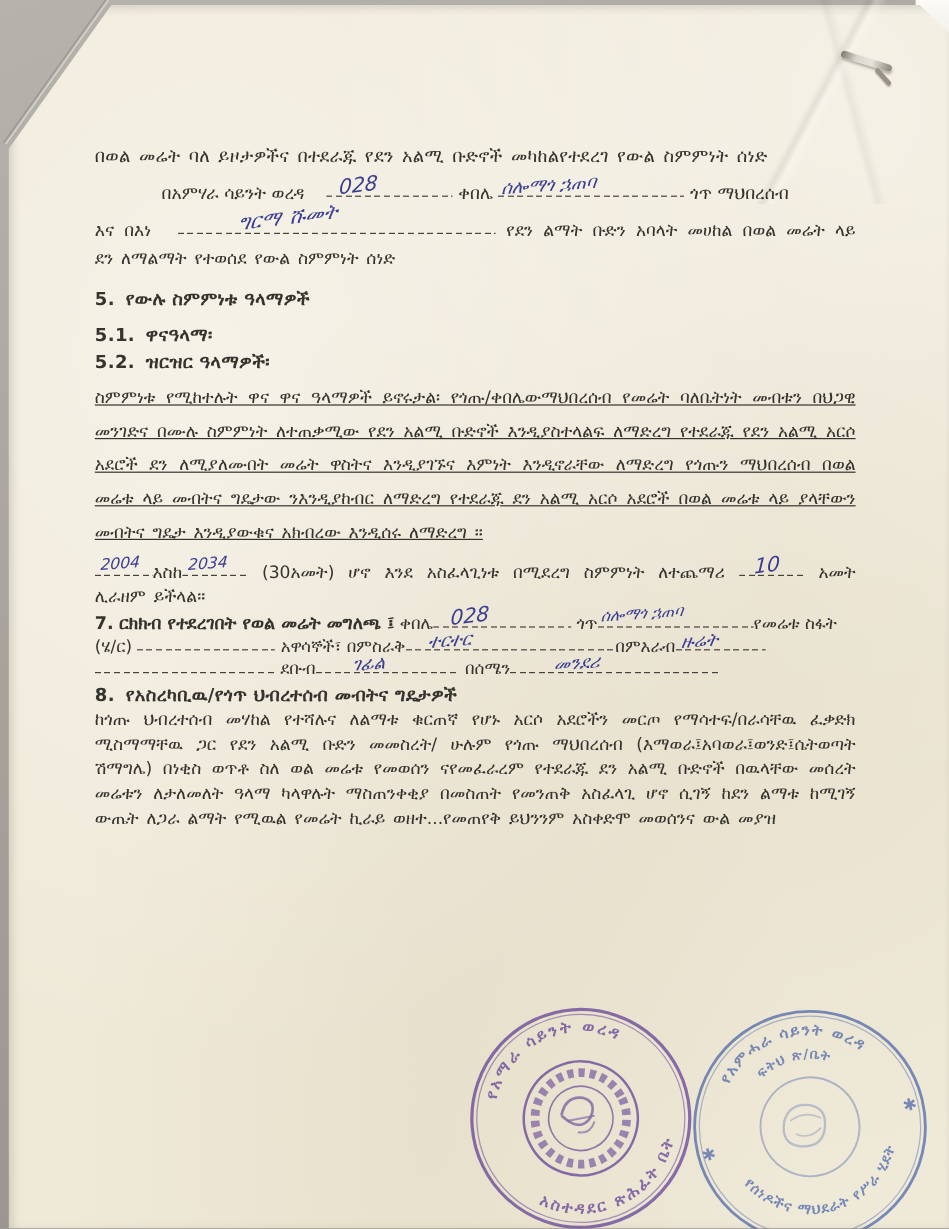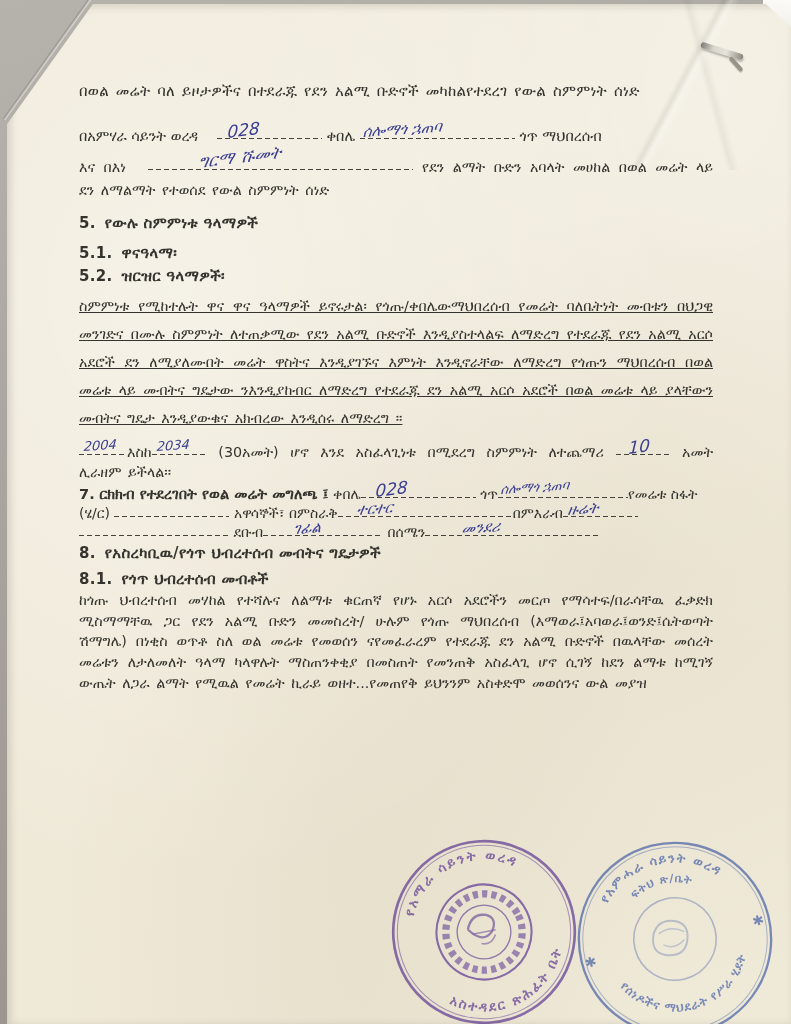--- a/index.html
+++ b/index.html
@@ -31,24 +31,24 @@
 
   .staple { position:absolute; left:700px; top:48px; width:44px; height:6px; z-index:4;
             transform:rotate(17deg); border-radius:3px;
             background:linear-gradient(90deg,#7e7a72,#d8d5cc 30%,#e7e4db 60%,#8a867e);
             box-shadow:1px 2px 2px rgba(70,65,55,0.35); }
   .staple2 { position:absolute; left:727px; top:62px; width:18px; height:4px; z-index:4;
              transform:rotate(48deg); border-radius:2px; background:#989288;
              box-shadow:1px 1px 1px rgba(70,65,55,0.3); }
 
   .content { position:absolute; left:79px; top:0; width:634px; z-index:5;
-             color:#35332e; font-size:14.3px; padding-top:80px; }
+             color:#35332e; font-size:14.3px; padding-top:119px; }
   .just { text-align:justify; word-spacing:2px; }
   .title { font-size:15px; line-height:23px; letter-spacing:0.2px; }
-  .intro1 { margin-top:22px; font-size:14.5px; line-height:22px; white-space:nowrap; }
+  .intro1 { margin-top:9px; font-size:14.5px; line-height:22px; white-space:nowrap;text-align:center; }
   .intro2 { margin-top:9px; line-height:23px; }
   .sp { display:inline-block; width:14px; }
   .h { font-weight:bold; font-size:15px; line-height:20px; letter-spacing:0.3px; }
   .h .no { margin-right:9px; }
   .mt-h5  { margin-top:11px; }
   .mt-h51 { margin-top:10px; }
   .p51 { margin-top:7px;  line-height:21px; }
   .mt-h52 { margin-top:3px; }
   .p52 { margin-top:6px;  line-height:28px;text-decoration:underline; }
   .mt-h6  { margin-top:1px; }
@@ -144,23 +144,20 @@
       <span>በምስራቅ</span><span class="fill w175"><span class="hw" style="left:18px">ተርተር</span></span><span>በምእራብ</span><span class="fill w75"><span class="hw" style="left:4px">ዙሬት</span></span>
       <span class="fill w150"></span>
       <span>ደቡብ</span><span class="fill w120"><span class="hw" style="left:30px">ገፊል</span></span>
       <span>በሰሜን</span><span class="fill w175"><span class="hw" style="left:36px">መንደሪ</span></span>
     </div>
 
     <div class="h mt-h8">
       <span class="no">8.</span><span>የአስረካቢዉ/የጎጥ ህብረተሰብ መብትና ግዴታዎች</span>
     </div>
 
-    <div class="h mt-h81">
-      <span class="no">8.1.</span><span>የጎጥ ህብረተሰብ መብቶች</span>
-    </div>
     <div class="p81 just">ከጎጡ ህብረተሰብ መሃከል የተሻሉና ለልማቱ ቁርጠኛ የሆኑ አርሶ አደሮችን መርጦ የማሳተፍ/በራሳቸዉ ፈቃድክ ሚስማማቸዉ ጋር የደን አልሚ ቡድን መመስረት/ ሁሉም የጎጡ ማህበረሰብ (እማወራ፤አባወራ፤ወንድ፤ሴትወጣት ሽማግሌ) በነቂስ ወጥቶ ስለ ወል መሬቱ የመወሰን ናየመፈራረም የተደራጁ ደን አልሚ ቡድኖች በዉላቸው መሰረት መሬቱን ለታለመለት ዓላማ ካላዋሉት ማስጠንቀቂያ በመስጠት የመንጠቅ አስፈላጊ ሆኖ ሲገኝ ከደን ልማቱ ከሚገኝ ውጤት ለጋራ ልማት የሚዉል የመሬት ኪራይ ወዘተ...የመጠየቅ ይህንንም አስቀድሞ መወሰንና ውል መያዝ</div>
 
   </div>
 
   <div class="stamp stamp-left">
     <svg viewBox="0 0 190 190">
       <defs>
         <path id="pl-top" d="M 25,95 A 70,70 0 0 1 165,95"></path>
         <path id="pl-bot" d="M 18,95 A 77,77 0 0 0 172,95"></path>
       </defs>

